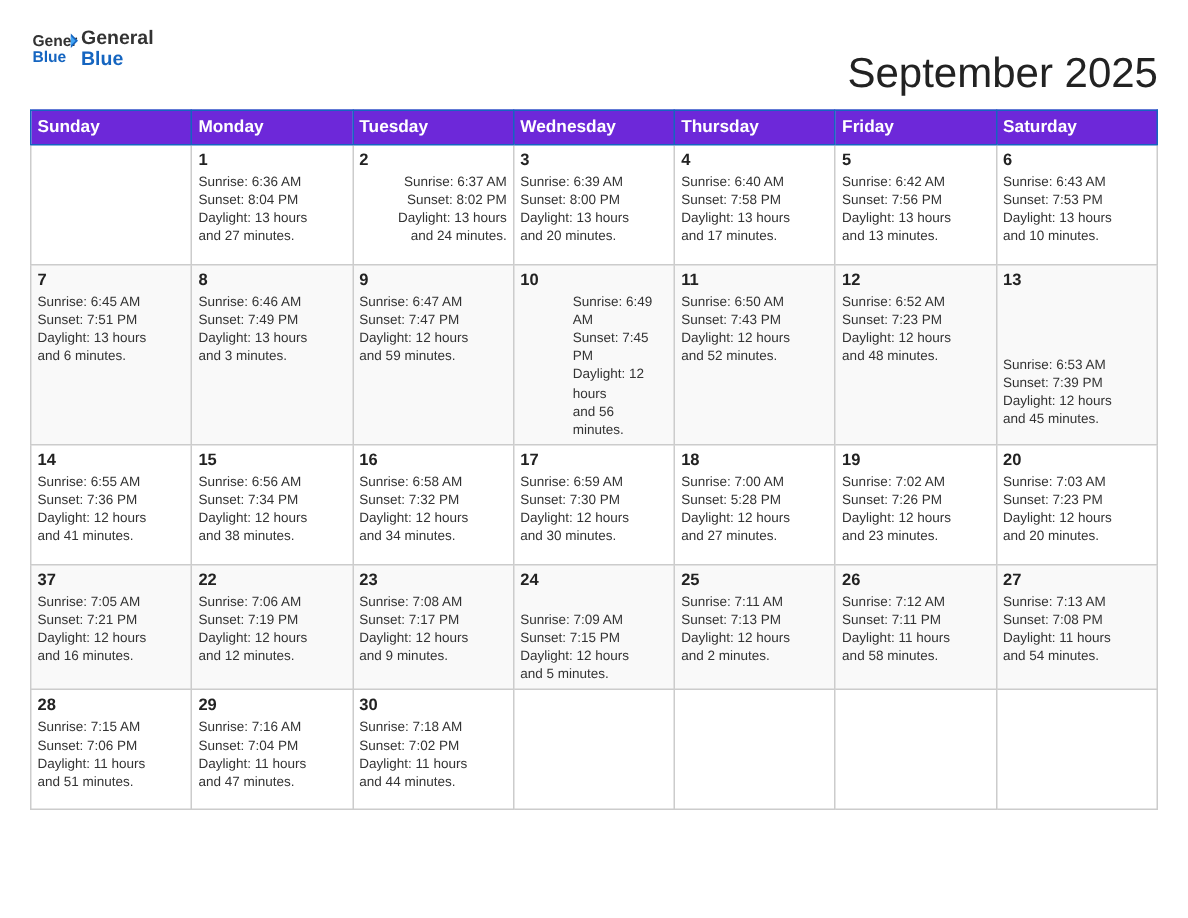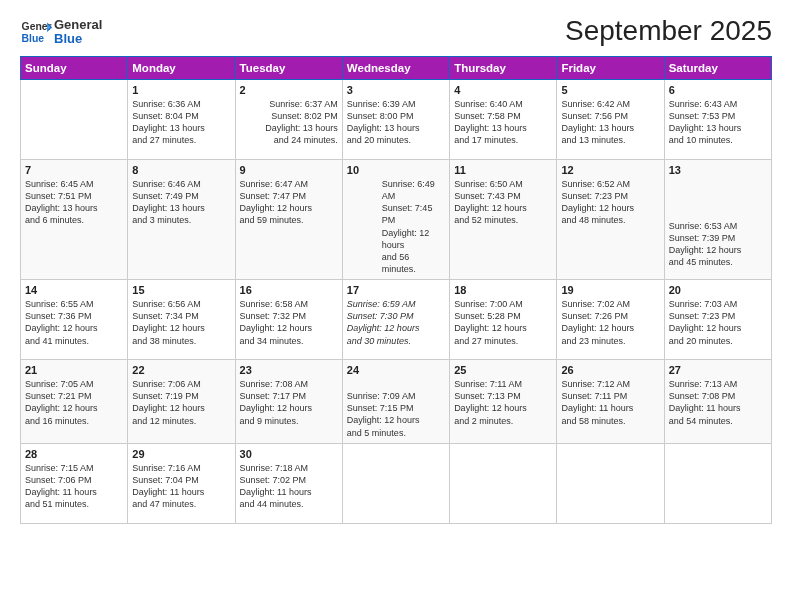--- a/index.html
+++ b/index.html
@@ -33,33 +33,34 @@
       margin-right: 2px;
     }
     .title-block {
       text-align: right;
     }
     .month-title {
       font-size: 28px;
       font-weight: normal;
       color: #222;
       line-height: 1.1;
+      margin-top: 18px;
     }
     .location {
       font-size: 13px;
       color: #444;
       margin-top: 2px;
     }
     table {
       width: 100%;
       border-collapse: collapse;
       table-layout: fixed;
     }
     thead tr th {
-      background: #a21caf;
+      background: #6d28d9;
       color: #fff;
       font-size: 11.5px;
       font-weight: bold;
       padding: 5px 4px;
       text-align: left;
       border: 1px solid #1565C0;
     }
     tbody tr td {
       border: 1px solid #ccc;
       vertical-align: top;
@@ -235,21 +236,21 @@
           </td>
           <td>
             <span class="day-number">16</span>
             <div class="day-info" style="white-space: pre-line;">Sunrise: 6:58 AM
 Sunset: 7:32 PM
 Daylight: 12 hours
 and 34 minutes.</div>
           </td>
           <td>
             <span class="day-number">17</span>
-            <div class="day-info" style="white-space: pre-line; font-style: italic;">Sunrise: 6:59 AM
+            <div class="day-info" style="white-space: pre-line;">Sunrise: 6:59 AM
 Sunset: 7:30 PM
 Daylight: 12 hours
 and 30 minutes.</div>
           </td>
           <td>
             <span class="day-number">18</span>
             <div class="day-info" style="white-space: pre-line;">Sunrise: 7:00 AM
 Sunset: 5:28 PM
 Daylight: 12 hours
 and 27 minutes.</div>
@@ -264,21 +265,21 @@
           <td>
             <span class="day-number">20</span>
             <div class="day-info" style="white-space: pre-line;">Sunrise: 7:03 AM
 Sunset: 7:23 PM
 Daylight: 12 hours
 and 20 minutes.</div>
           </td>
         </tr>
         <tr>
           <td>
-            <span class="day-number">21</span>
+            <span class="day-number">37</span>
             <div class="day-info" style="white-space: pre-line;">Sunrise: 7:05 AM
 Sunset: 7:21 PM
 Daylight: 12 hours
 and 16 minutes.</div>
           </td>
           <td>
             <span class="day-number">22</span>
             <div class="day-info" style="white-space: pre-line;">Sunrise: 7:06 AM
 Sunset: 7:19 PM
 Daylight: 12 hours

